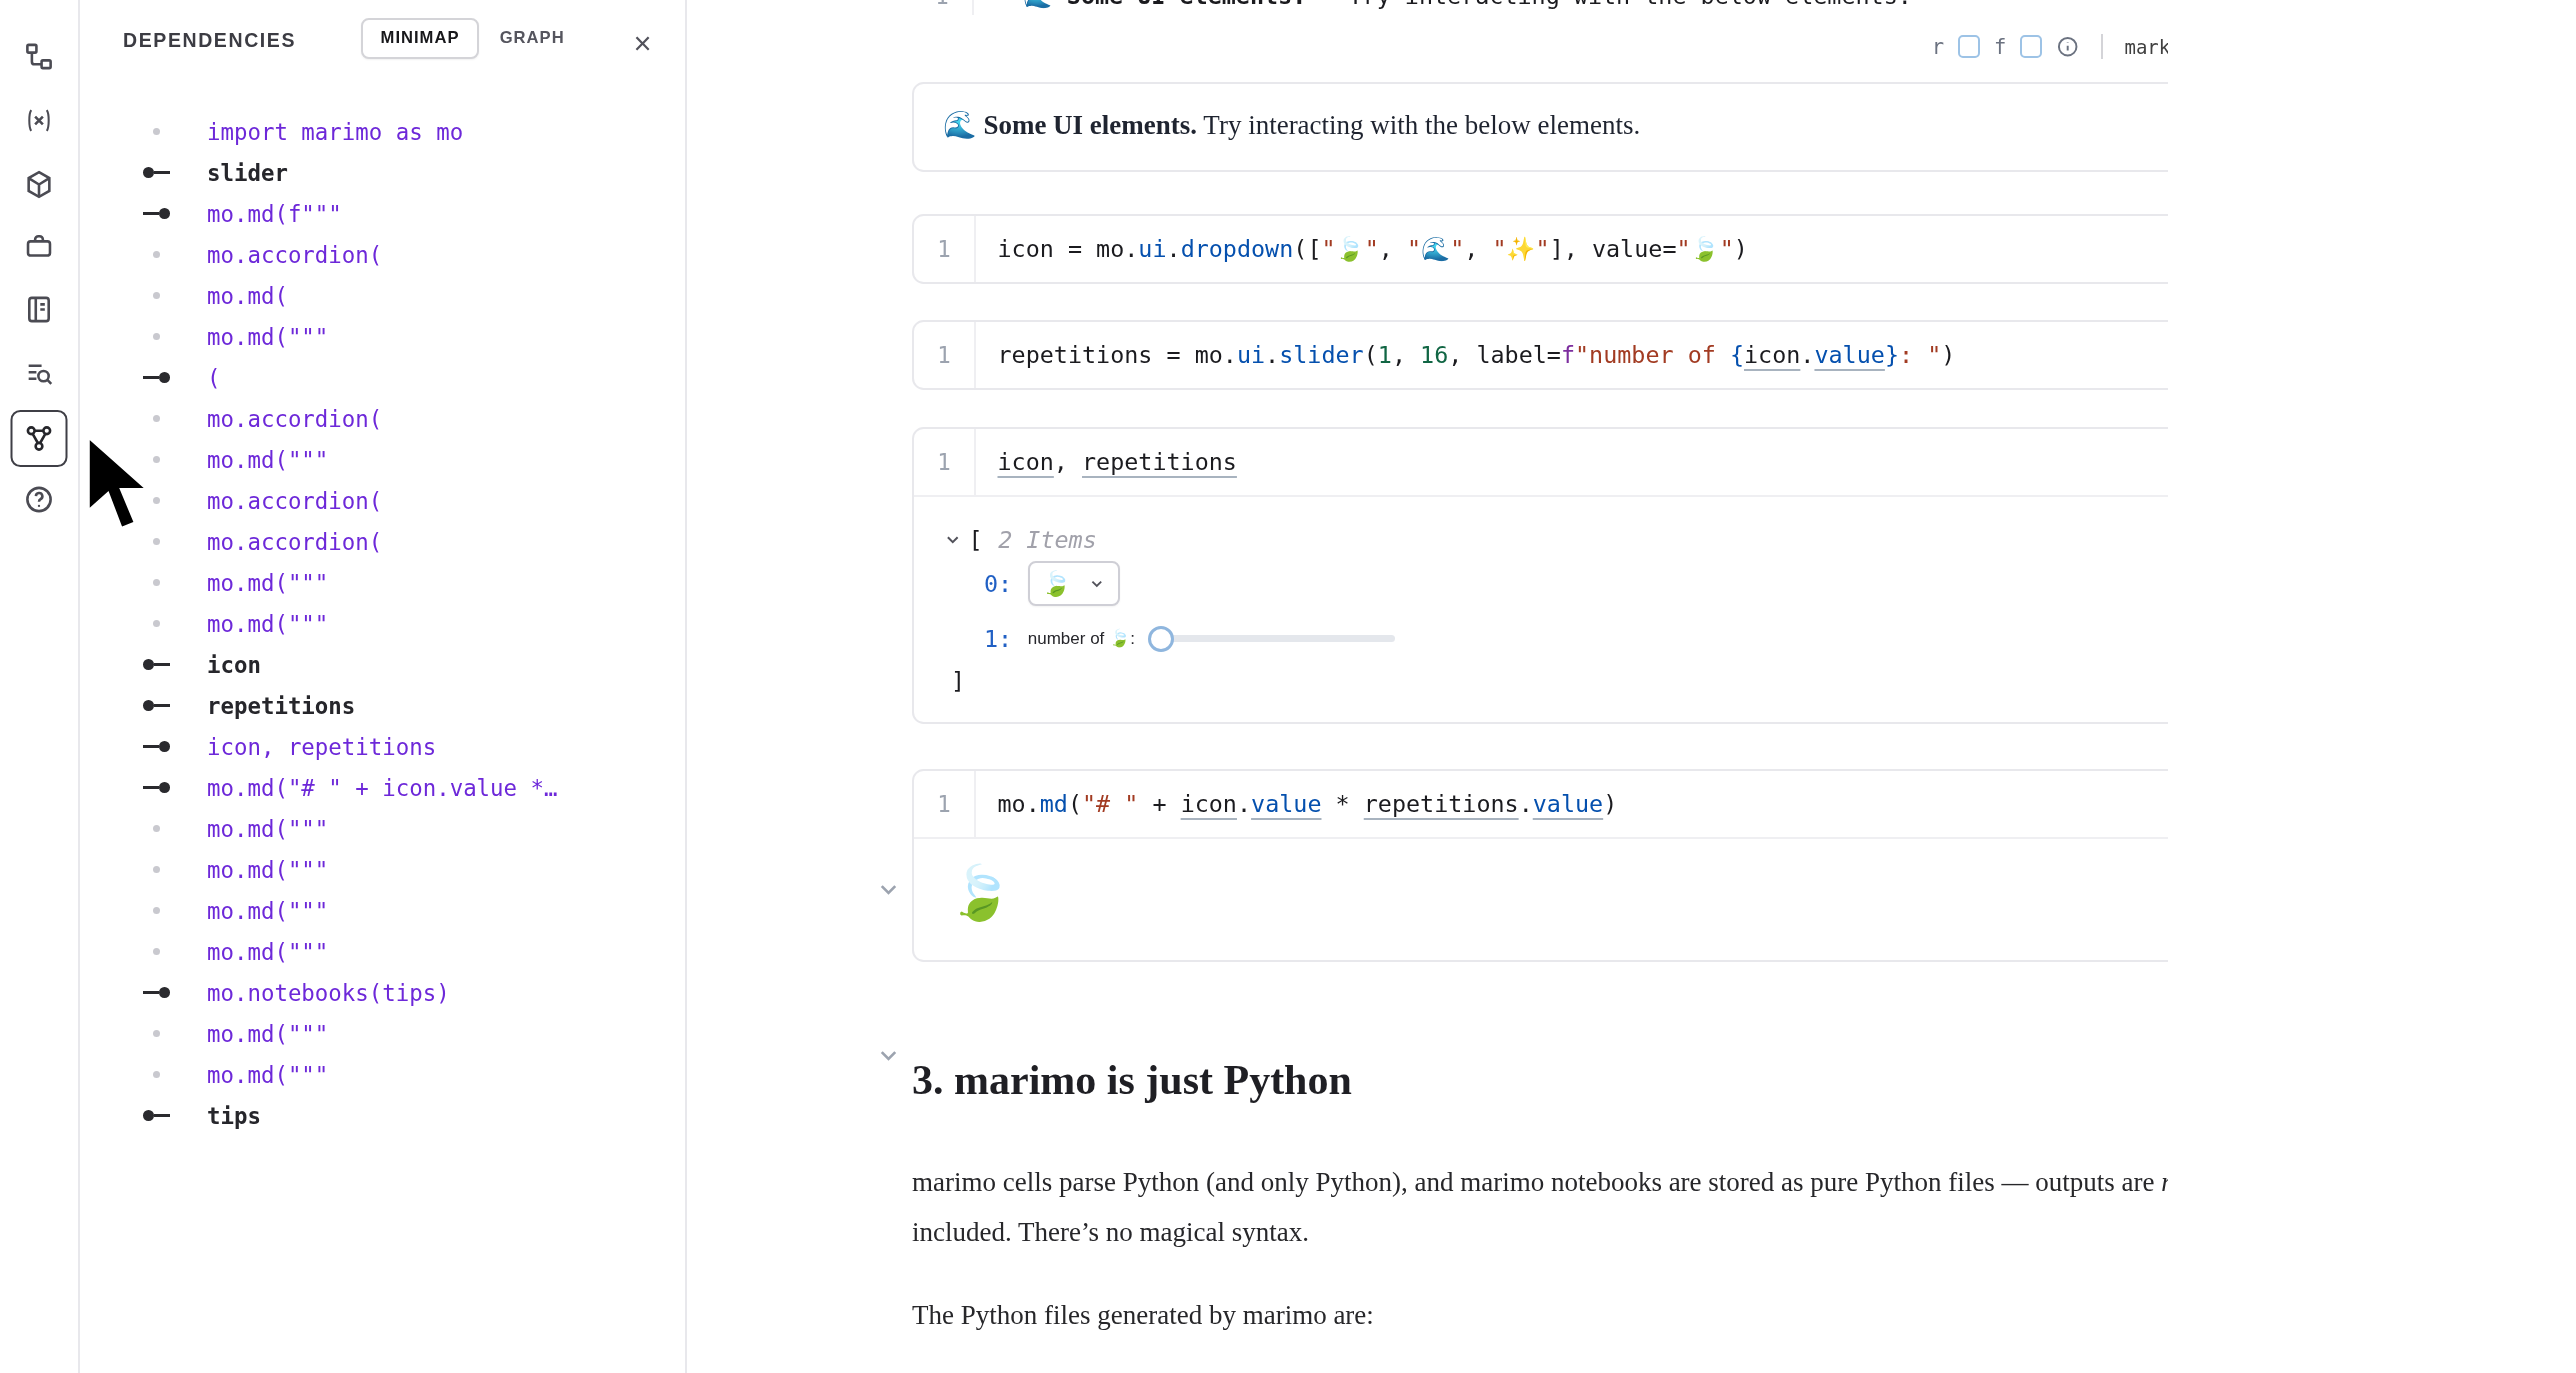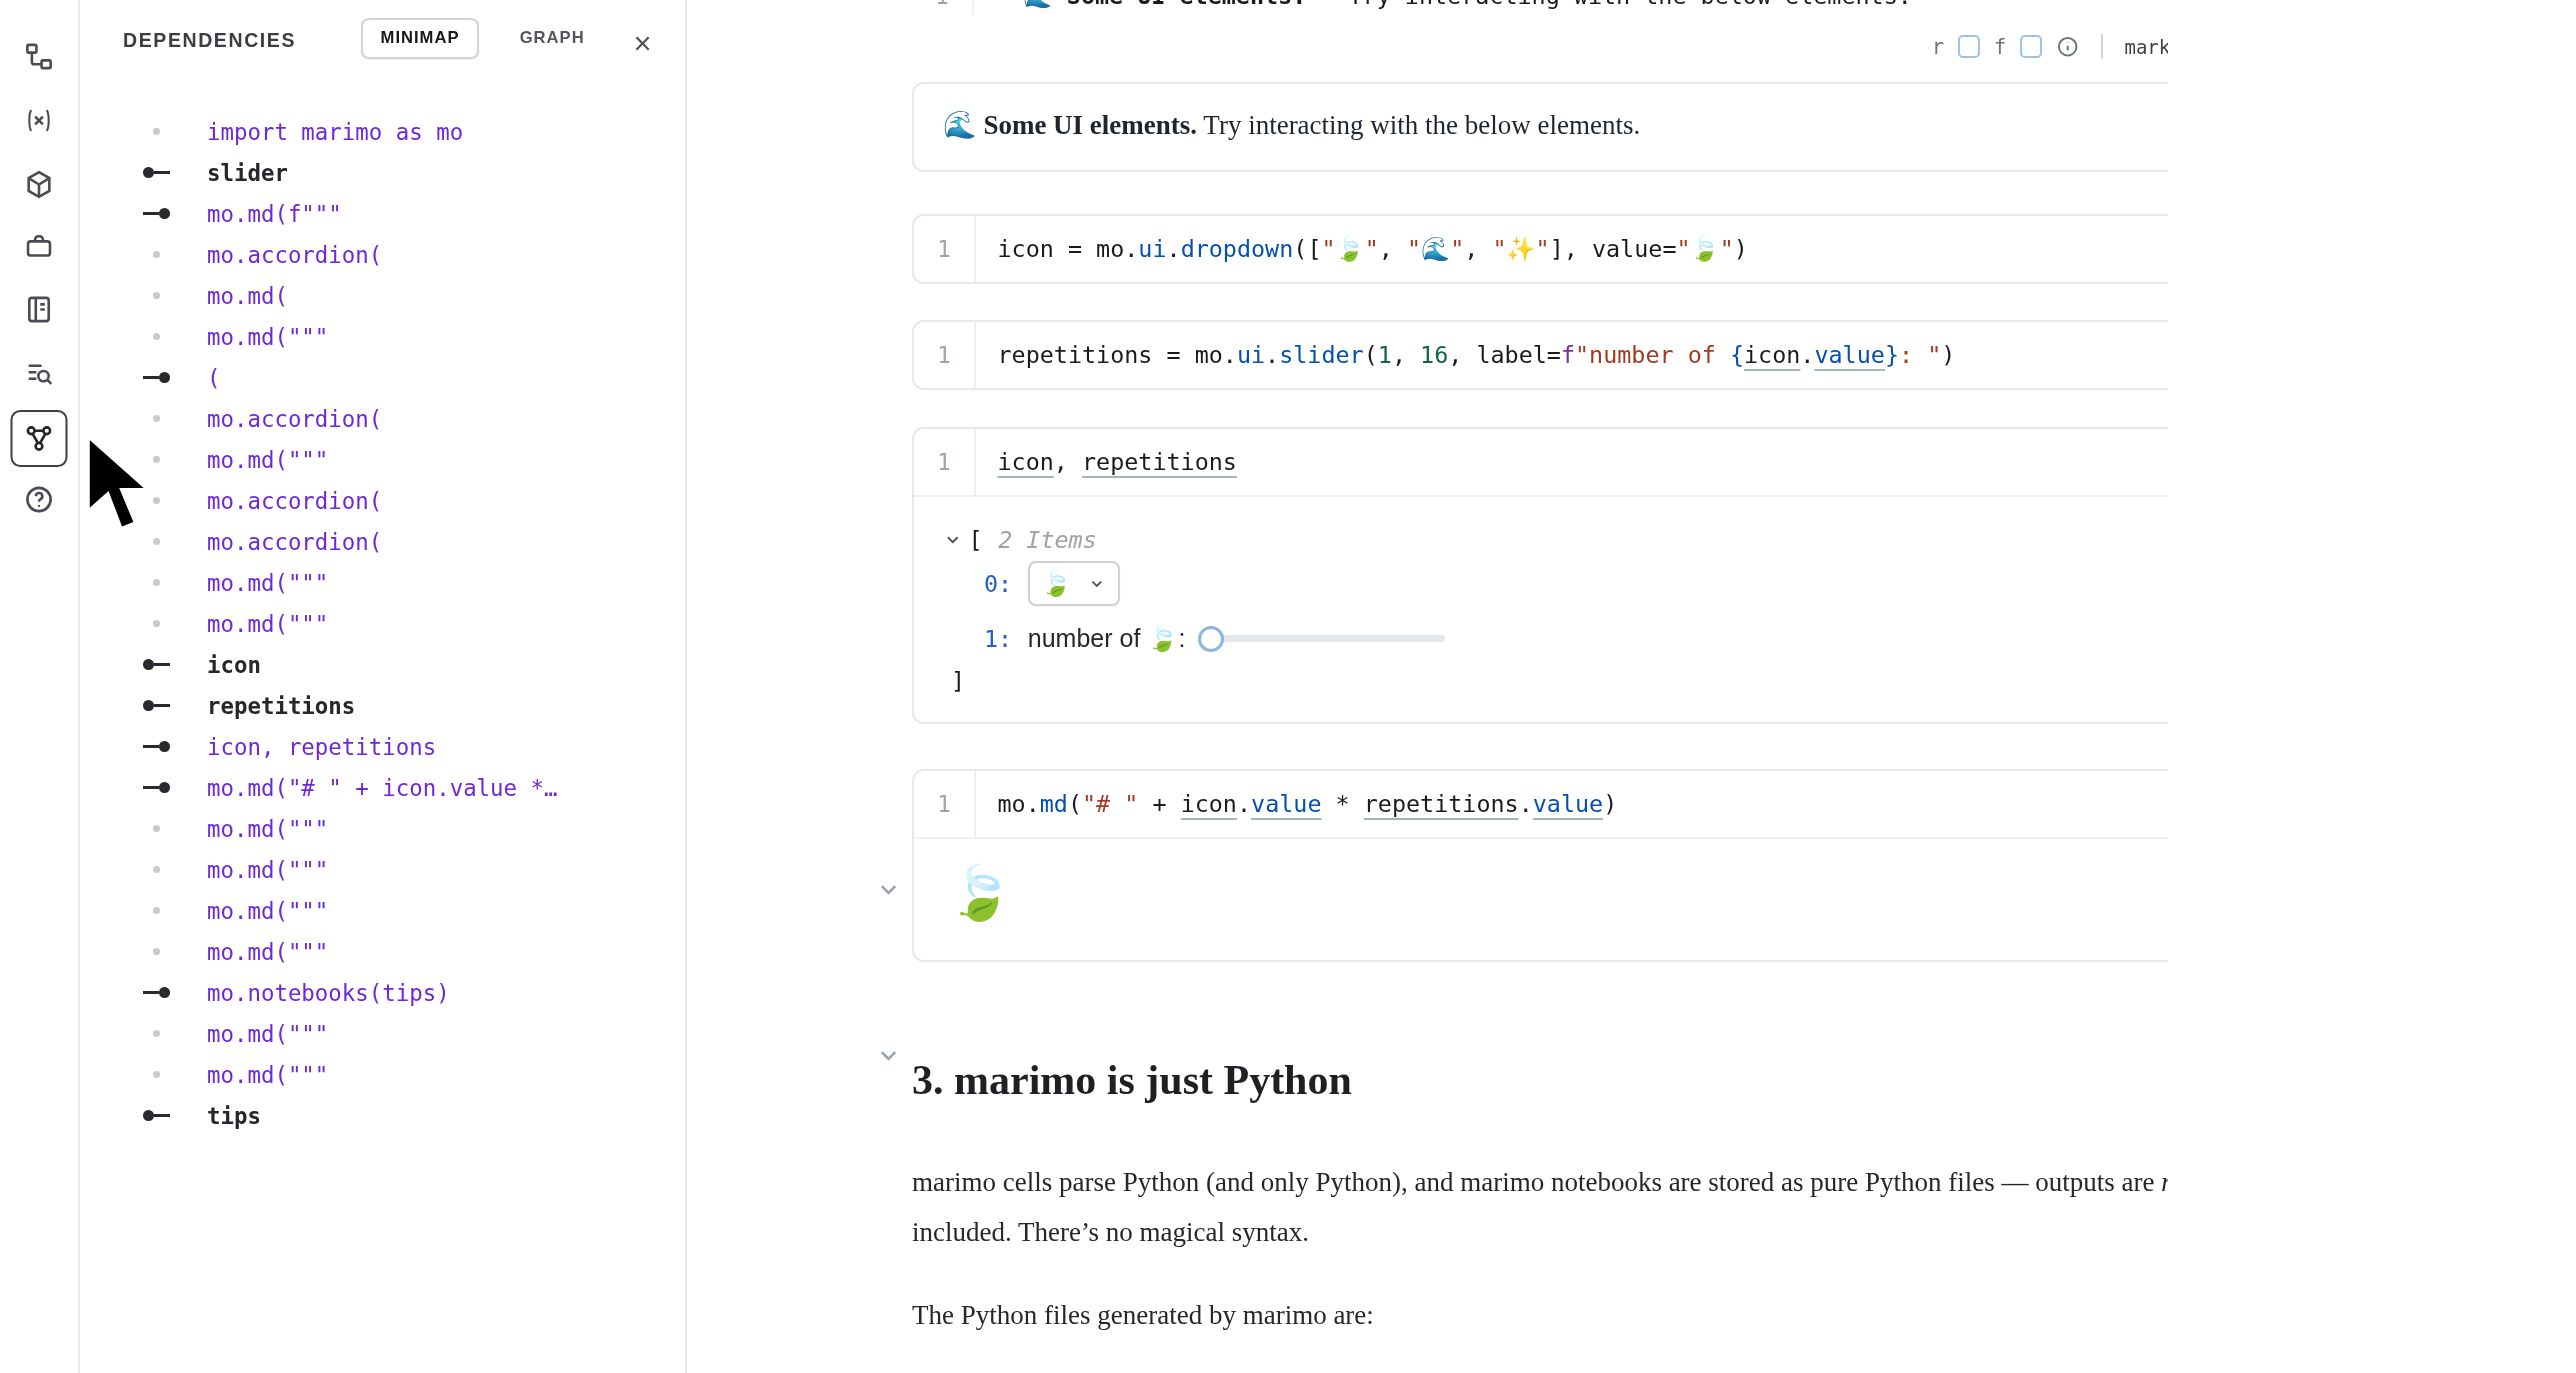--- a/index.html
+++ b/index.html
@@ -9,21 +9,21 @@
   
   #rail{position:absolute;left:0;top:0;width:78px;height:100%;background:#fff;border-right:2px solid #e8e8ec;z-index:5;}
   .rail-icon{position:absolute;left:50%;transform:translateX(-50%);width:39px;height:39px;color:#4b4b53;
              display:flex;align-items:center;justify-content:center;}
   .rail-icon svg{width:31px;height:31px;}
   .rail-icon.active{width:53px;height:53px;border:2.9px solid #3f3f46;border-radius:9.8px;color:#26262b;}
 
   
   #panel{position:absolute;left:78px;top:0;width:607px;height:100%;background:#fff;border-right:2px solid #e8e8ec;z-index:4;}
   #panel-title{position:absolute;left:45px;top:29px;font-size:19.5px;font-weight:700;letter-spacing:1.6px;color:#3c3c43;}
-  #tabs{position:absolute;left:283px;top:17.6px;display:flex;align-items:center;gap:21px;}
+  #tabs{position:absolute;left:283px;top:17.6px;display:flex;align-items:center;gap:1px;}
   .tab{font-size:16.6px;font-weight:700;letter-spacing:1px;color:#55555e;padding:8.8px 17.6px;border-radius:7.8px;border:2px solid transparent;cursor:pointer;}
   .tab.active{background:#fff;border-color:#d4d4d8;color:#18181b;box-shadow:0 1px 2px rgba(0,0,0,.06);}
   #panel-close{position:absolute;left:543px;top:21.5px;width:43px;height:43px;display:flex;align-items:center;justify-content:center;
                color:#52525b;font-size:31px;line-height:1;cursor:pointer;background:none;border:none;}
   #minimap-list{position:absolute;left:0;top:111px;right:2px;}
   .mm-row{height:41px;display:flex;align-items:center;padding-left:57px;cursor:pointer;}
   .mm-label{font-family:"DejaVu Sans Mono",monospace;font-size:22.4px;color:#26262b;font-weight:600;white-space:pre;margin-left:29px;}
   .mm-row.muted .mm-label{color:#6d28d9;font-weight:400;}
   .g{display:flex;align-items:center;justify-content:center;width:43px;flex:none;}
   .g.dot::before{content:"";width:7.8px;height:7.8px;border-radius:50%;background:#c9c9cf;}
@@ -70,21 +70,21 @@
   .t1{position:absolute;left:29px;top:29px;display:flex;align-items:center;gap:5.9px;}
   .t2{position:absolute;left:70px;top:64px;display:flex;align-items:center;}
   .t3{position:absolute;left:70px;top:127px;display:flex;align-items:center;}
   .t4{position:absolute;left:37px;top:170px;}
   .idx{color:#2160c4;}
   .count{color:#a1a1aa;font-style:italic;margin-left:9.8px;}
   .dropdown-widget{margin-left:15.6px;width:92px;height:45px;border:2px solid #cfcfd6;border-radius:7.8px;background:#fff;
                    display:flex;align-items:center;padding:0 11.7px;box-sizing:border-box;box-shadow:0 1px 2px rgba(0,0,0,.05);cursor:pointer;}
   .dropdown-widget .val{font-size:24.4px;}
   .dropdown-widget svg{margin-left:auto;width:17.6px;height:17.6px;color:#52525b;}
-  .slider-label{margin-left:15.6px;font-family:"Liberation Sans",sans-serif;font-size:25px;color:#26262b;}
+  .slider-label{margin-left:15.6px;font-family:"Liberation Sans",sans-serif;font-size:17px;color:#26262b;}
   .slider{position:relative;margin-left:15.6px;width:244px;height:29px;display:flex;align-items:center;cursor:pointer;}
   .slider-track{width:100%;height:6.8px;background:#e4e7ec;border-radius:3.9px;}
   .slider-handle{position:absolute;left:-2.9px;top:50%;transform:translateY(-50%);width:26px;height:26px;border-radius:50%;
                  background:#fff;border:3.4px solid #8fb6de;box-sizing:border-box;}
   .emoji-output{padding:25px 33px;font-size:53px;line-height:1.1;}
 
   .collapse-chevron{position:absolute;left:-37px;width:29px;height:29px;color:#9ca3af;cursor:pointer;}
   .collapse-chevron svg{width:27px;height:27px;}
 
   #section-heading{position:absolute;left:0;top:1028px;font-family:"Liberation Serif",serif;font-size:42px;font-weight:600;color:#1f1f24;}

